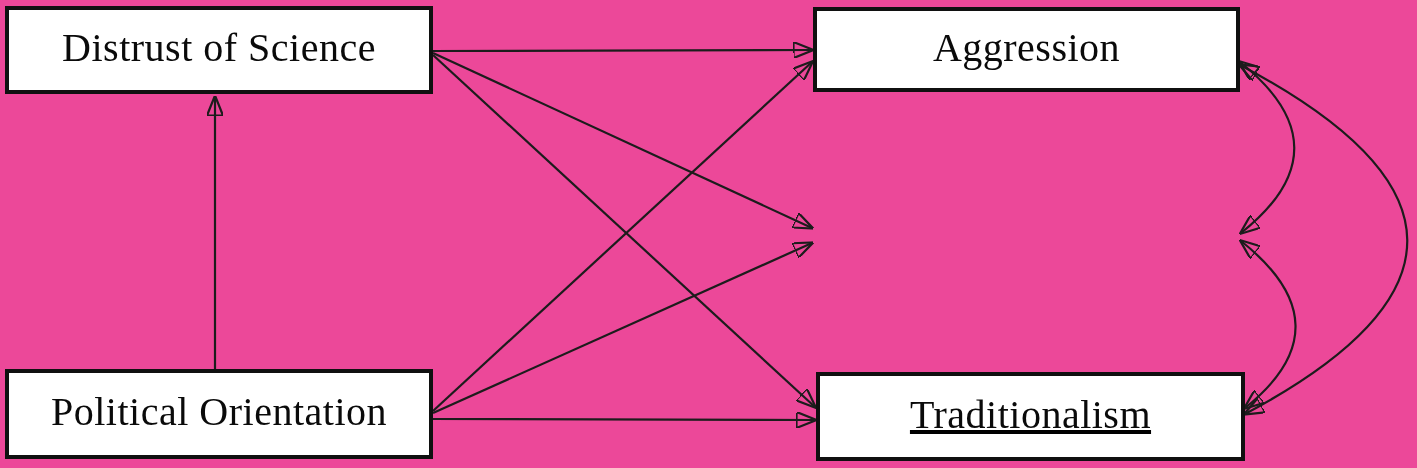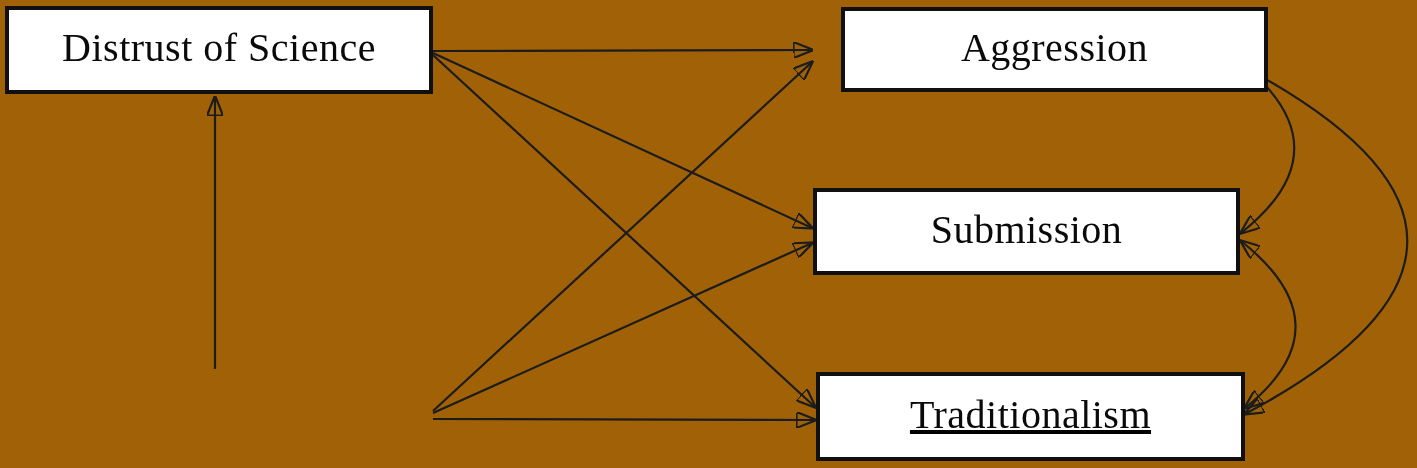--- a/index.html
+++ b/index.html
@@ -4,21 +4,21 @@
 <style>
   html, body {
     margin: 0;
     padding: 0;
     background: #ffffff;
   }
   .canvas {
     position: relative;
     width: 1417px;
     height: 468px;
-    background: #a16207;
+    background: #ec4899;
     font-family: "Liberation Serif", "DejaVu Serif", serif;
     overflow: hidden;
   }
   .arrow-layer {
     position: absolute;
     left: 0;
     top: 0;
     width: 1417px;
     height: 468px;
     pointer-events: none;
@@ -41,21 +41,21 @@
     color: #0a0a0a;
     font-size: 40px;
     line-height: 1;
     white-space: nowrap;
     letter-spacing: 0.5px;
     padding-bottom: 4px;
   }
   
   .node-distrust       { left: 5px;   top: 6px;   width: 428px; height: 88px; }
   .node-political      { left: 5px;   top: 369px; width: 428px; height: 90px; }
-  .node-aggression     { left: 813px; top: 7px;   width: 427px; height: 85px; margin-left: 28px; }
+  .node-aggression     { left: 813px; top: 7px;   width: 427px; height: 85px; }
   .node-submission     { left: 813px; top: 188px; width: 427px; height: 87px; }
   .node-traditionalism { left: 816px; top: 372px; width: 429px; height: 89px; text-decoration: underline; }
 </style>
 </head>
 <body>
 
 <div class="canvas">
 
   <svg class="arrow-layer" viewBox="0 0 1417 468" xmlns="http://www.w3.org/2000/svg" aria-hidden="true">
     <defs>
@@ -77,26 +77,26 @@
 
     <path d="M1240,62 Q1348,148 1241,233" marker-start="url(#ah-start)" marker-end="url(#ah-end)"></path>
     <path d="M1241,241 Q1348,326 1245,408" marker-start="url(#ah-start)" marker-end="url(#ah-end)"></path>
     <path d="M1240,65 Q1572,240 1245,414" marker-start="url(#ah-start)" marker-end="url(#ah-end)"></path>
   </svg>
 
   <div class="node node-distrust">
     <span class="label">Distrust of Science</span>
   </div>
 
+  <div class="node node-political">
+    <span class="label">Political Orientation</span>
+  </div>
 
   <div class="node node-aggression">
     <span class="label">Aggression</span>
   </div>
 
-  <div class="node node-submission">
-    <span class="label">Submission</span>
-  </div>
 
   <div class="node node-traditionalism">
     <span class="label">Traditionalism</span>
   </div>
 
 </div>
 
 </body></html>

